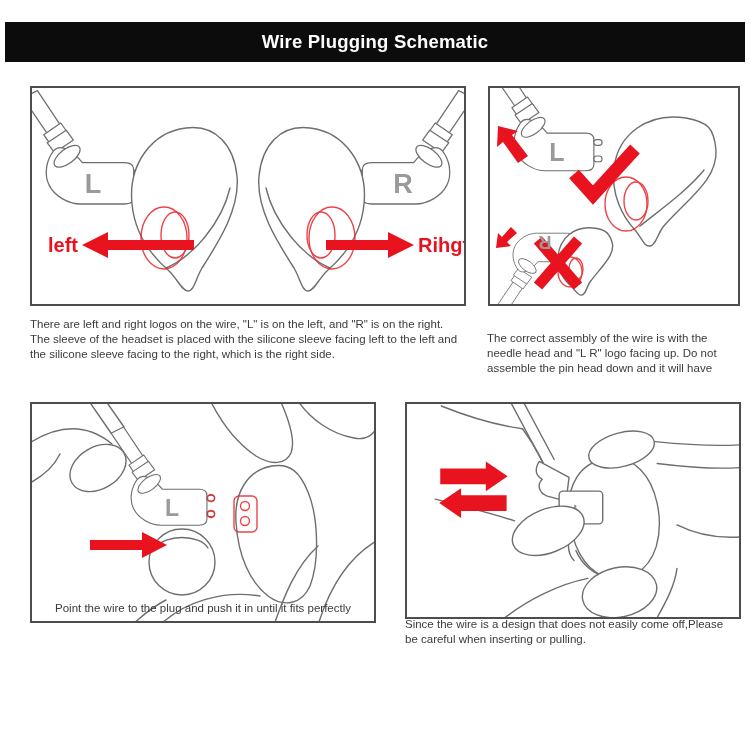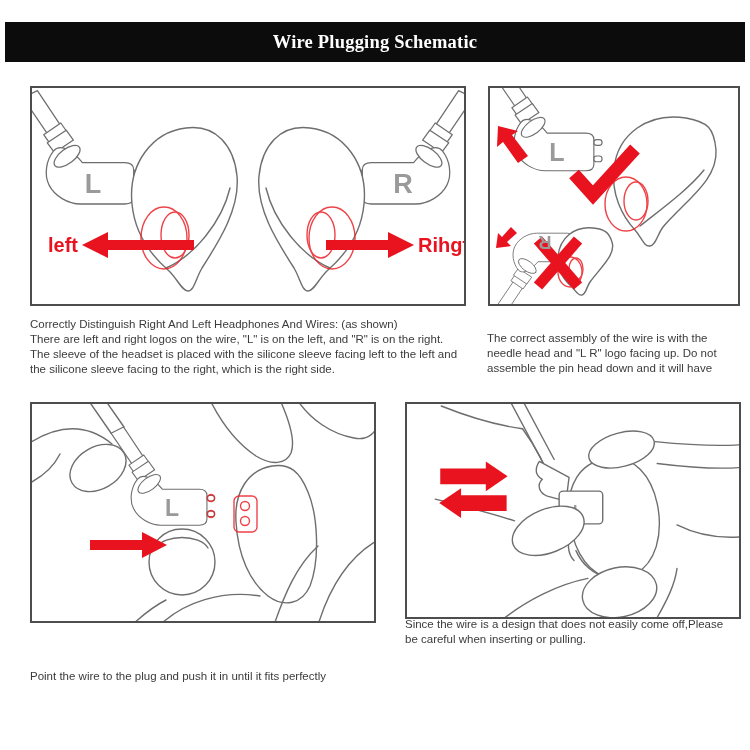--- a/index.html
+++ b/index.html
@@ -3,36 +3,36 @@
 <meta charset="utf-8">
 <style>
   * { margin:0; padding:0; box-sizing:border-box; }
   html,body { width:750px; height:750px; background:#ffffff; font-family:"Liberation Sans", sans-serif; }
   #stage { position:relative; width:750px; height:750px; background:#fff; overflow:hidden; }
 
   .banner {
     position:absolute; left:5px; top:22px; width:740px; height:40px;
     background:#0c0c0c; color:#ffffff;
     display:flex; align-items:center; justify-content:center;
-    font-size:18.5px; font-weight:bold; letter-spacing:.2px;font-family:Liberation Serif, serif;
+    font-size:18.5px; font-weight:bold; letter-spacing:.2px;
   }
 
   .panel {
     position:absolute; background:#fff; border:2px solid #4d4d4d;
   }
   #panel-tl { left:30px;  top:86px;  width:436px; height:220px; }
   #panel-tr { left:488px; top:86px;  width:252px; height:220px; }
   #panel-bl { left:30px;  top:402px; width:346px; height:221px; }
   #panel-br { left:405px; top:402px; width:336px; height:217px; }
   .panel svg { display:block; width:100%; height:100%; }
 
   .caption { position:absolute; color:#3b3b3b; font-size:11.5px; line-height:15px; }
   #cap-tl { left:30px;  top:317px; width:452px; }
   #cap-tr { left:487px; top:331px; width:258px; }
-  #cap-bl { left:30px;  top:669px; width:346px; }
+  #cap-bl { left:30px;  top:601px; width:346px; text-align:center; }
   #cap-br { left:405px; top:617px; width:342px; }
 
   .ln      { fill:#ffffff; stroke:#6e6e6e; stroke-width:1.4; stroke-linejoin:round; stroke-linecap:round; }
   .ln-open { fill:none;    stroke:#6e6e6e; stroke-width:1.4; stroke-linejoin:round; stroke-linecap:round; }
   .red-fill { fill:#e8131e; stroke:none; }
   .red-line { fill:none; stroke:#ec2228; stroke-width:1.4; opacity:.85; }
   .plug-letter { fill:#9a9a9a; font-weight:bold; font-family:"Liberation Sans",sans-serif; }
   .red-label   { fill:#e8131e; font-weight:bold; font-family:"Liberation Sans",sans-serif; font-size:20px; }
 </style>
 </head>
@@ -130,21 +130,20 @@
         <path d="M48,152 L88,198"></path>
         <path d="M88,152 L48,198"></path>
       </g>
 
       <text class="plug-letter" font-size="25" text-anchor="middle" x="67" y="73">L</text>
       <text class="plug-letter" font-size="18" text-anchor="middle" transform="translate(55,154) rotate(180)" x="0" y="6">R</text>
     </svg>
   </div>
 
   <div class="caption" id="cap-tl">
-    <div>Correctly Distinguish Right And Left Headphones And Wires: (as shown)</div>
     <div>There are left and right logos on the wire, "L" is on the left, and "R" is on the right.</div>
     <div>The sleeve of the headset is placed with the silicone sleeve facing left to the left and</div>
     <div>the silicone sleeve facing to the right, which is the right side.</div>
   </div>
 
   <div class="caption" id="cap-tr">
     <div>The correct assembly of the wire is with the</div>
     <div>needle head and "L R" logo facing up. Do not</div>
     <div>assemble the pin head down and it will have</div>
   </div>

